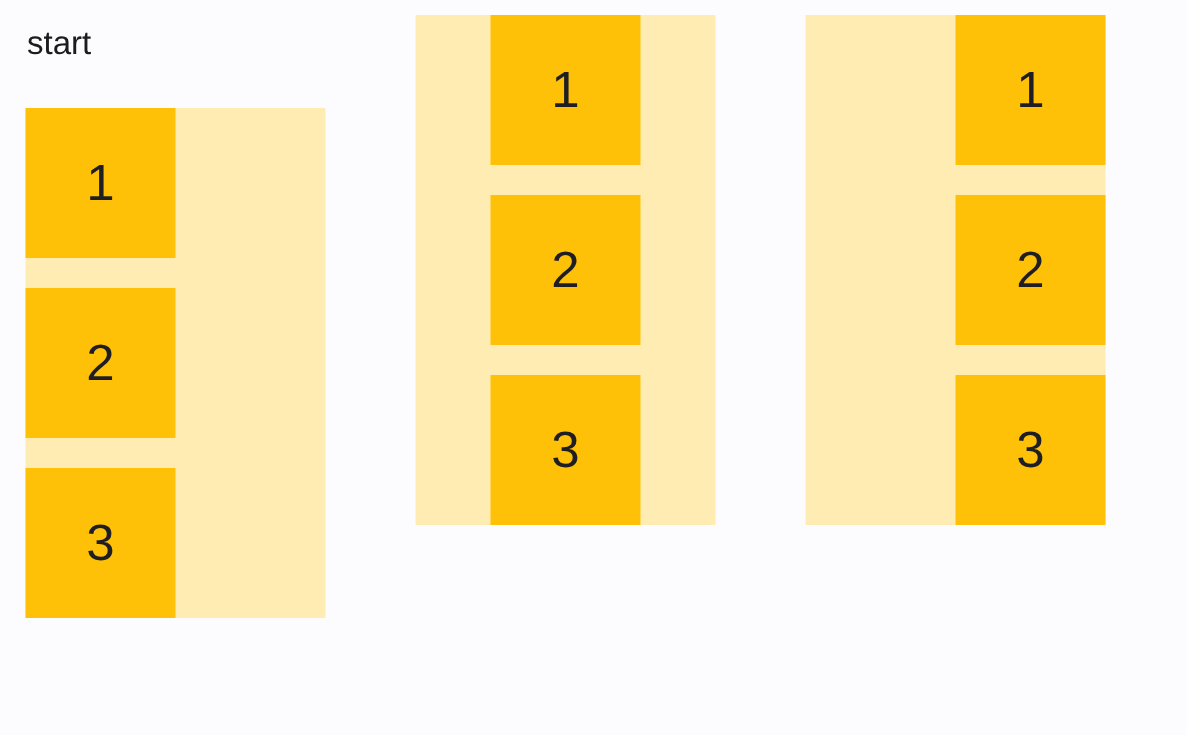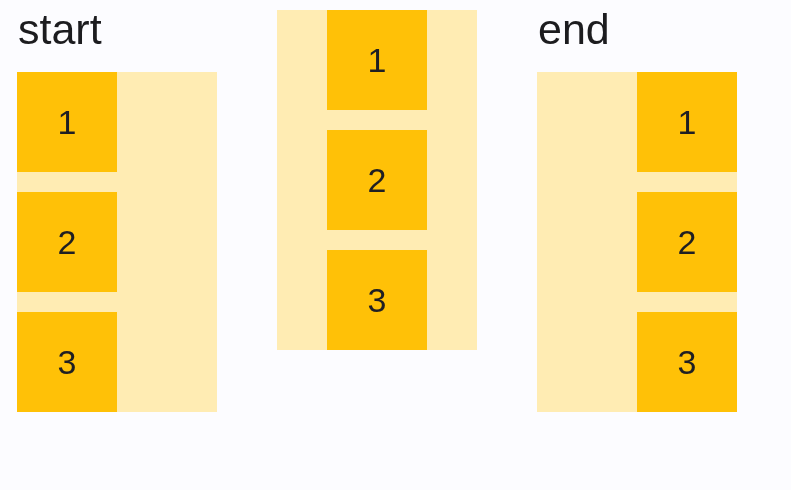--- a/index.html
+++ b/index.html
@@ -19,21 +19,21 @@
     flex-direction: row;
     gap: 60px;
     padding: 10px 0 0 17px;
     box-sizing: border-box;
   }
   .demo {
     width: 200px;
     flex: 0 0 200px;
   }
   .demo-label {
-    font-size: 43px;
+    font-size: 22px;
     line-height: 38px;
     margin: 0 0 24px 1px;
     font-weight: 400;
     color: #1C1C1F;
     letter-spacing: 0;
   }
   .demo-container {
     width: 200px;
     height: 340px;
     background: #FFECB3;
@@ -73,21 +73,20 @@
 
   <div class="demo">
     <div class="demo-container align-center">
       <div class="demo-item">1</div>
       <div class="demo-item">2</div>
       <div class="demo-item">3</div>
     </div>
   </div>
 
   <div class="demo">
-    <div class="demo-label">end</div>
     <div class="demo-container align-end">
       <div class="demo-item">1</div>
       <div class="demo-item">2</div>
       <div class="demo-item">3</div>
     </div>
   </div>
 
 </div>
 
 </body></html>

